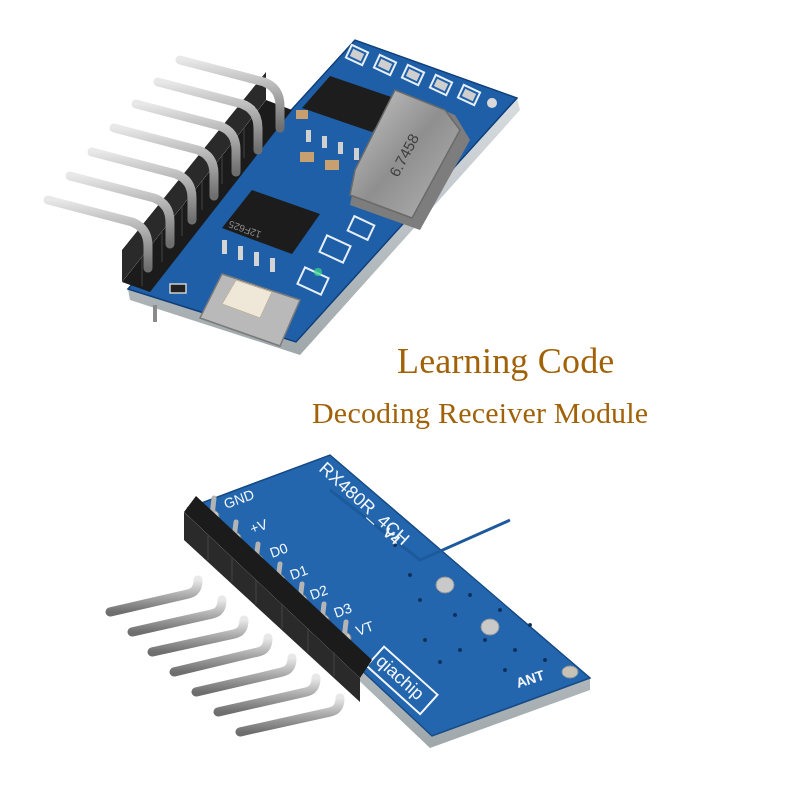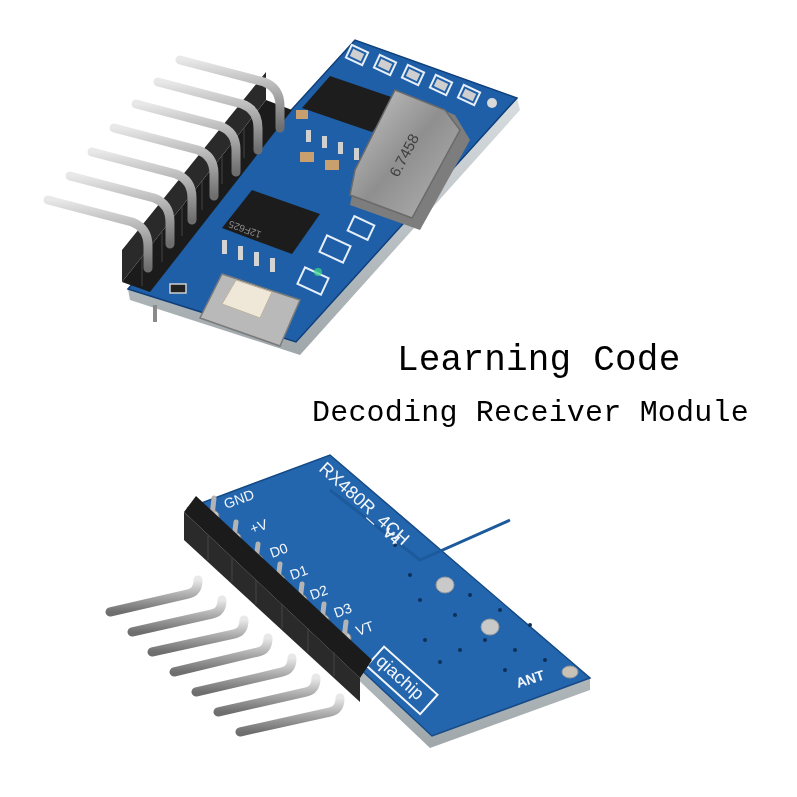--- a/index.html
+++ b/index.html
@@ -1,18 +1,18 @@
 <!DOCTYPE html>
 <html><head>
 <meta charset="utf-8">
 <style>
   html, body { margin:0; padding:0; background:#ffffff; }
   body { width:797px; height:797px; position:relative; overflow:hidden; font-family:"Liberation Sans", sans-serif; }
   .scene { position:absolute; left:0; top:0; width:797px; height:797px; }
-  .caption { position:absolute; color:#000000; font-family:Liberation Mono, monospace; font-weight:400; white-space:nowrap; }
+  .caption { position:absolute; color:#a16207; font-family:Liberation Serif, serif; font-weight:400; white-space:nowrap; }
   .caption.l1 { left:397px; top:340px; font-size:36px; letter-spacing:0.2px; }
   .caption.l2 { left:312px; top:396px; font-size:30px; letter-spacing:0.2px; }
   svg text { font-family:"Liberation Sans", sans-serif; }
 </style>
 </head>
 <body>
 
 <div class="scene">
   <svg width="797" height="797" viewBox="0 0 797 797" xmlns="http://www.w3.org/2000/svg">
     <defs>

